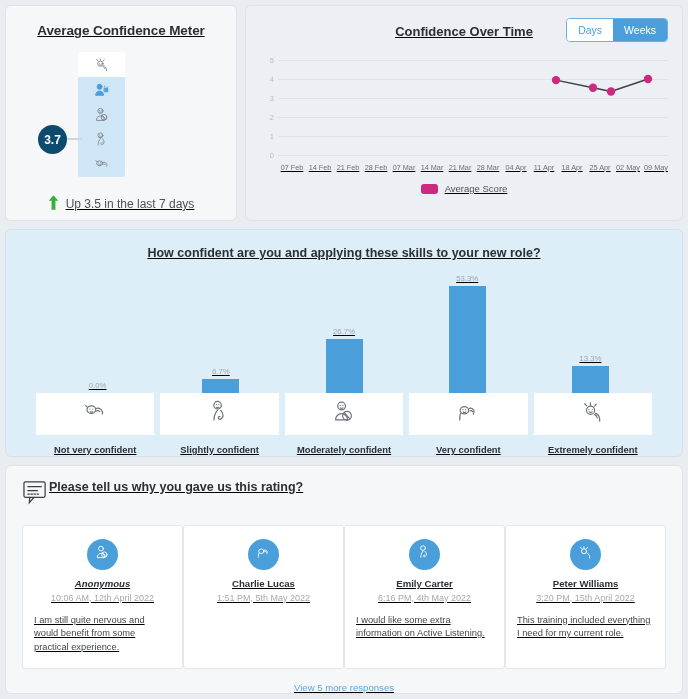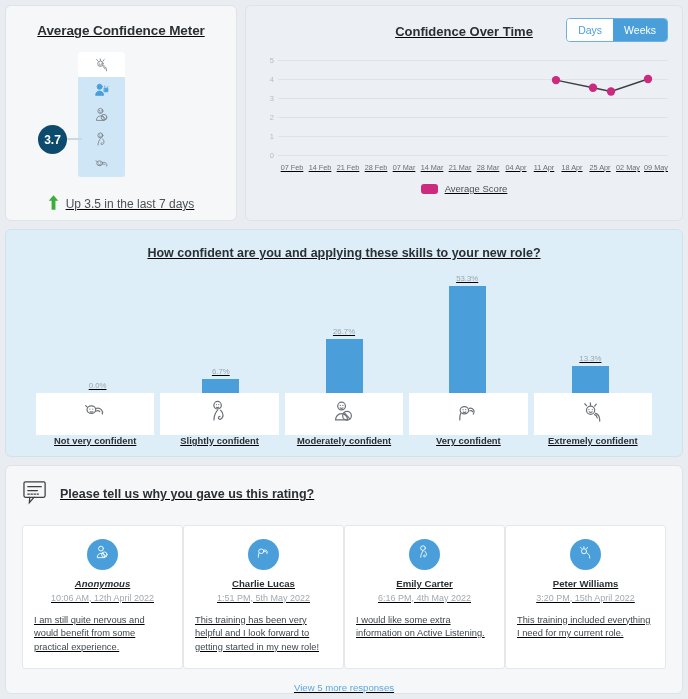--- a/index.html
+++ b/index.html
@@ -71,25 +71,25 @@
   
   .bar-panel { background: #ddeef8; border: 1px solid #d2e2ec; border-radius: 6px; height: 230px; padding-top: 16px; }
   .bar-title { text-align: center; font-size: 12.5px; font-weight: bold; color: #2b3034; }
   .bars { display: flex; align-items: flex-end; height: 123px; margin: 10px 30px 0 30px; }
   .bar-col { flex: 1; display: flex; flex-direction: column; align-items: center; justify-content: flex-end; height: 100%; }
   .bar-val { font-size: 7.8px; color: #9aa6ae; margin-bottom: 3px; }
   .bar { width: 37px; background: #4a9fda; }
   .cat-row { display: flex; gap: 6px; margin: 0 30px; }
   .cat { flex: 1; }
   .cat-box { background: #fff; height: 42px; display: flex; align-items: center; justify-content: center; }
-  .cat-label { text-align: center; font-size: 9.4px; font-weight: bold; color: #2b3034; }
+  .cat-label { text-align: center; font-size: 9.4px; font-weight: bold; color: #2b3034; margin-top: 9px; }
 
   
   .comments-card { flex: 1; background: #f6f7f8; border: 1px solid #dfe3e8; border-radius: 6px; padding: 14px 16px 0 16px; position: relative; }
-  .comments-head { display: flex; align-items: center; gap: 11px; }
+  .comments-head { display: flex; align-items: flex-start; }
   .comments-title { font-size: 12.5px; font-weight: bold; color: #2b3034; }
   .comment-grid { display: flex; margin-top: 16px; }
   .comment {
     flex: 1; background: #fff; border: 1px solid #e4e8eb; border-radius: 3px;
     padding: 13px 11px 14px 11px; min-height: 128px;
   }
   .avatar {
     width: 31px; height: 31px; border-radius: 50%; background: #4a9fda;
     margin: 0 auto; display: flex; align-items: center; justify-content: center;
   }
@@ -397,21 +397,20 @@
             <svg width="19" height="18" viewBox="0 0 24 24" fill="none" stroke="#ffffff" stroke-width="1.2" stroke-linecap="round">
               <ellipse cx="9" cy="11" rx="3.5" ry="3"></ellipse>
               <path d="M6 13.5c-.8 1.6-1 3.6-.8 5.5"></path>
               <path d="M13 9.4c1.5-.5 3.1.2 3.8 1.6.5 1.1.3 2.3-.4 3.2"></path>
               <path d="M13.6 11.4c.9-.3 1.8 0 2.3.8"></path>
             </svg>
           </span>
         </div>
         <div class="c-name">Charlie Lucas</div>
         <div class="c-date">1:51 PM, 5th May 2022</div>
-        <div class="c-text">This training has been very helpful and I look forward to getting started in my new role!</div>
       </div>
 
       <div class="comment">
         <div class="avatar">
           <span>
             <svg width="19" height="18" viewBox="0 0 24 24" fill="none" stroke="#ffffff" stroke-width="1.2" stroke-linecap="round">
               <circle cx="10" cy="6.8" r="3.1"></circle>
               <path d="M7 19c0-3.3 1.4-6.3 3-8.2"></path>
               <path d="M12.5 11c1.3 1.2 2 2.6 2 4.2 0 1.4-.8 2.6-2 3.1-1 .4-1.8-.1-1.8-1 0-.8.6-1.3 1.3-1.3"></path>
             </svg>

